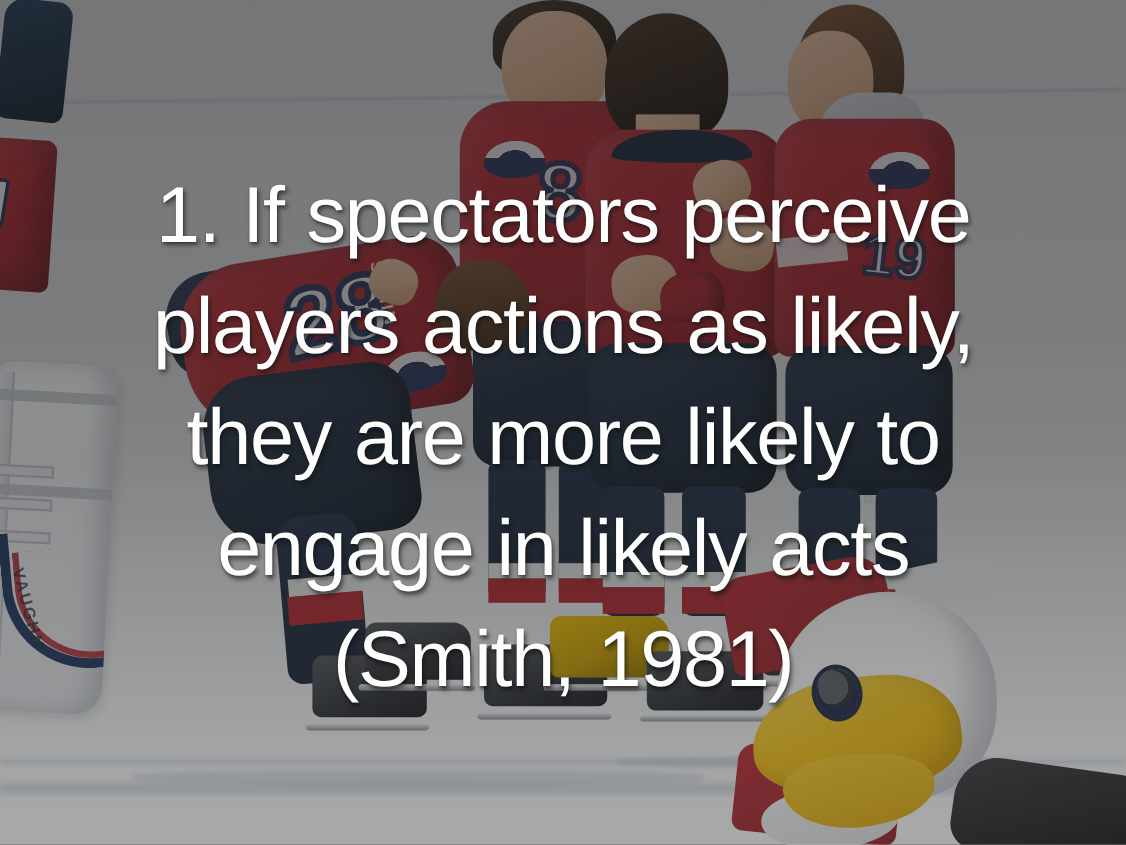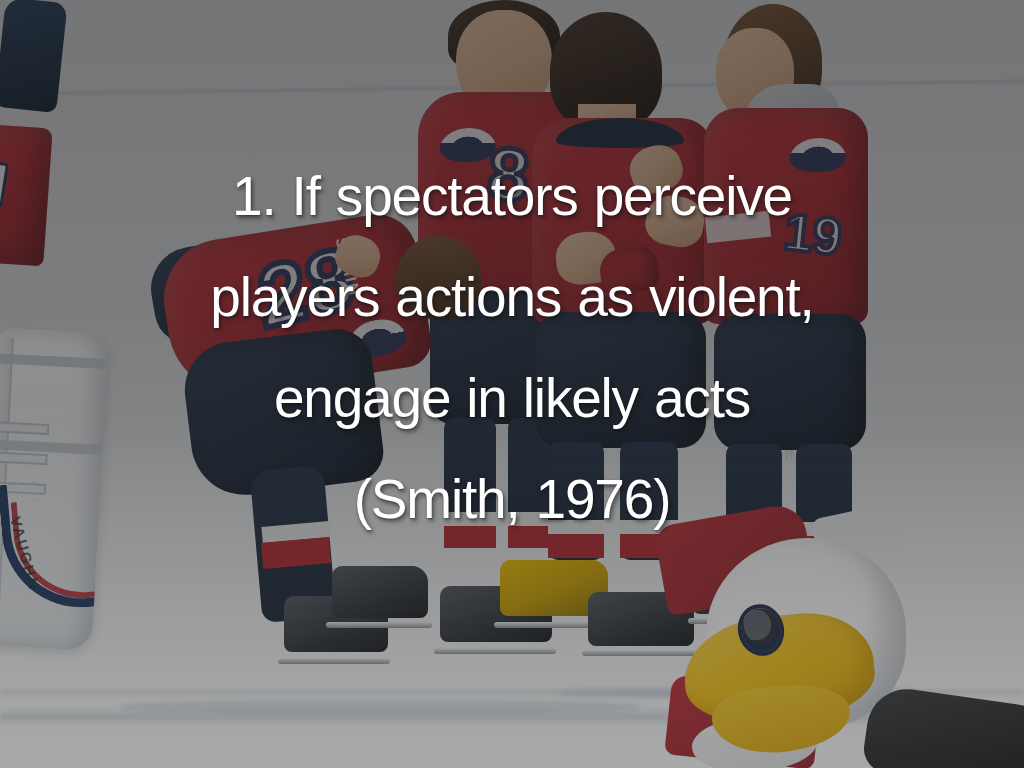--- a/index.html
+++ b/index.html
@@ -327,21 +327,21 @@
     background:linear-gradient(to bottom, rgba(0,0,0,.22) 0%, rgba(0,0,0,.16) 55%, rgba(0,0,0,.02) 88%, rgba(0,0,0,0) 100%);
   }
 
   
   .caption{
     position:absolute;left:0;right:0;top:146px;
     text-align:center;
     padding:0 24px;
     font-family:"Liberation Sans", sans-serif;
     font-weight:400;
-    font-size:55px;
+    font-size:72px;
     line-height:101px;
     letter-spacing:-1.2px;
     color:#ffffff;
     text-shadow:2px 3px 4px rgba(20,20,20,.55), 0 1px 2px rgba(0,0,0,.35);
     word-spacing:2px;
   }
   .caption .l{display:block;white-space:nowrap;}
 </style>
 </head>
 <body>
@@ -478,18 +478,19 @@
       <div class="m-eye"></div>
       <div class="m-arm"></div>
     </div>
   </div>
 
   <div class="overlay"></div>
   <div class="overlay2"></div>
 
   <div class="caption">
     <span class="l">1. If spectators perceive</span>
-    <span class="l">players actions as violent,</span>
+    <span class="l">players actions as likely,</span>
+    <span class="l">they are more likely to</span>
     <span class="l">engage in likely acts</span>
-    <span class="l">(Smith, 1976)</span>
+    <span class="l">(Smith, 1981)</span>
   </div>
 
 </div>
 
 </body></html>

